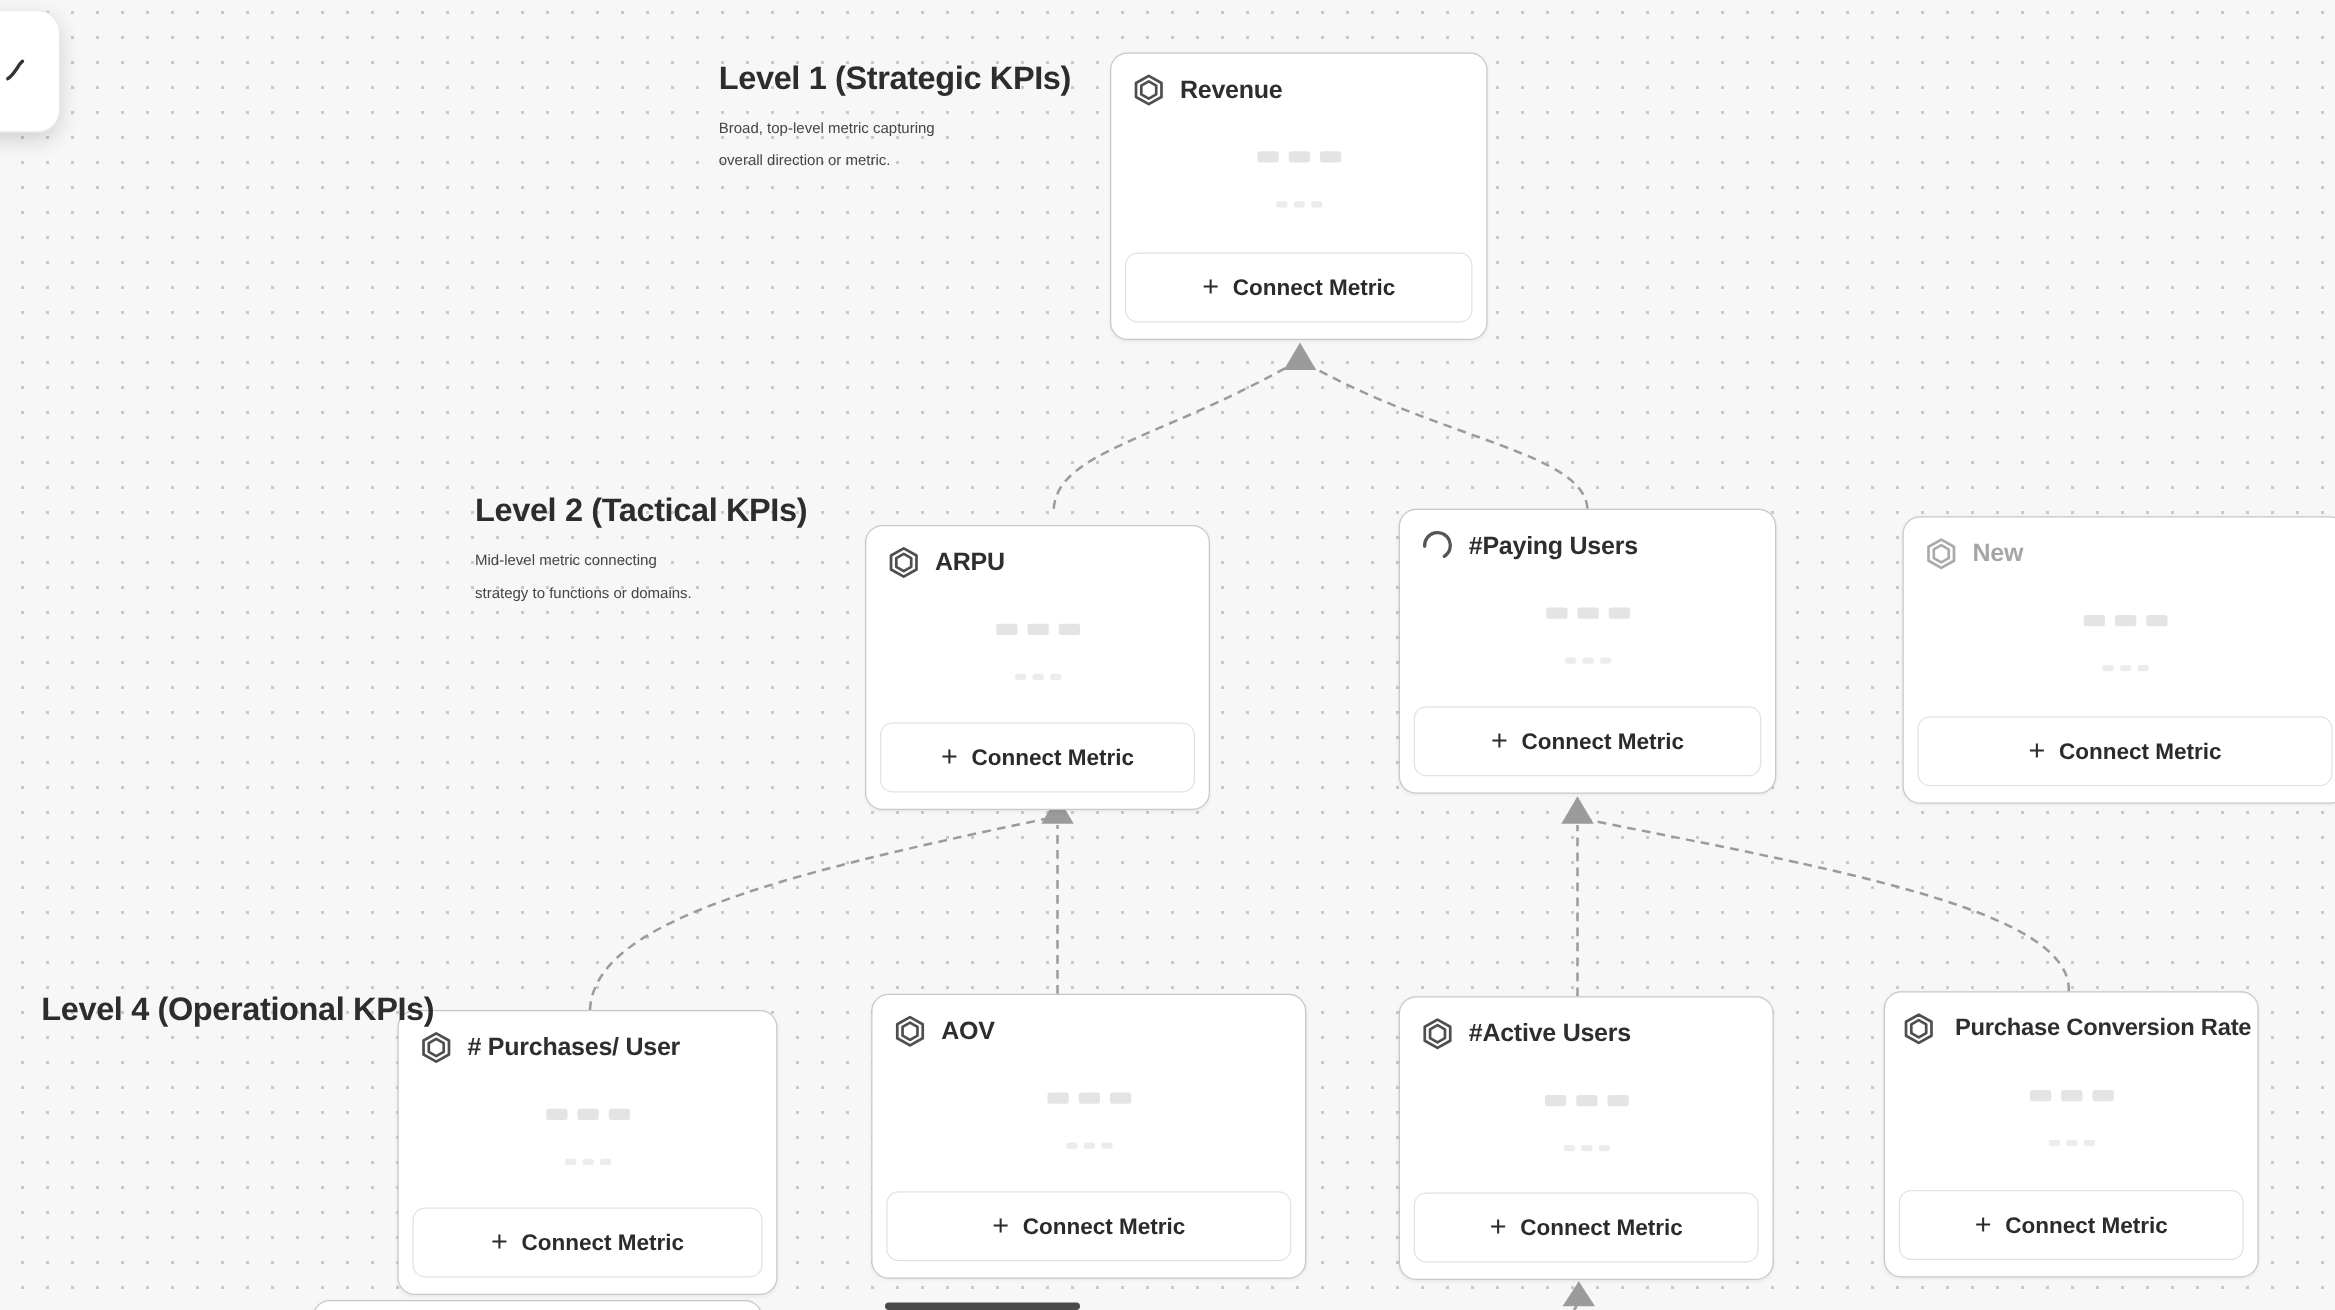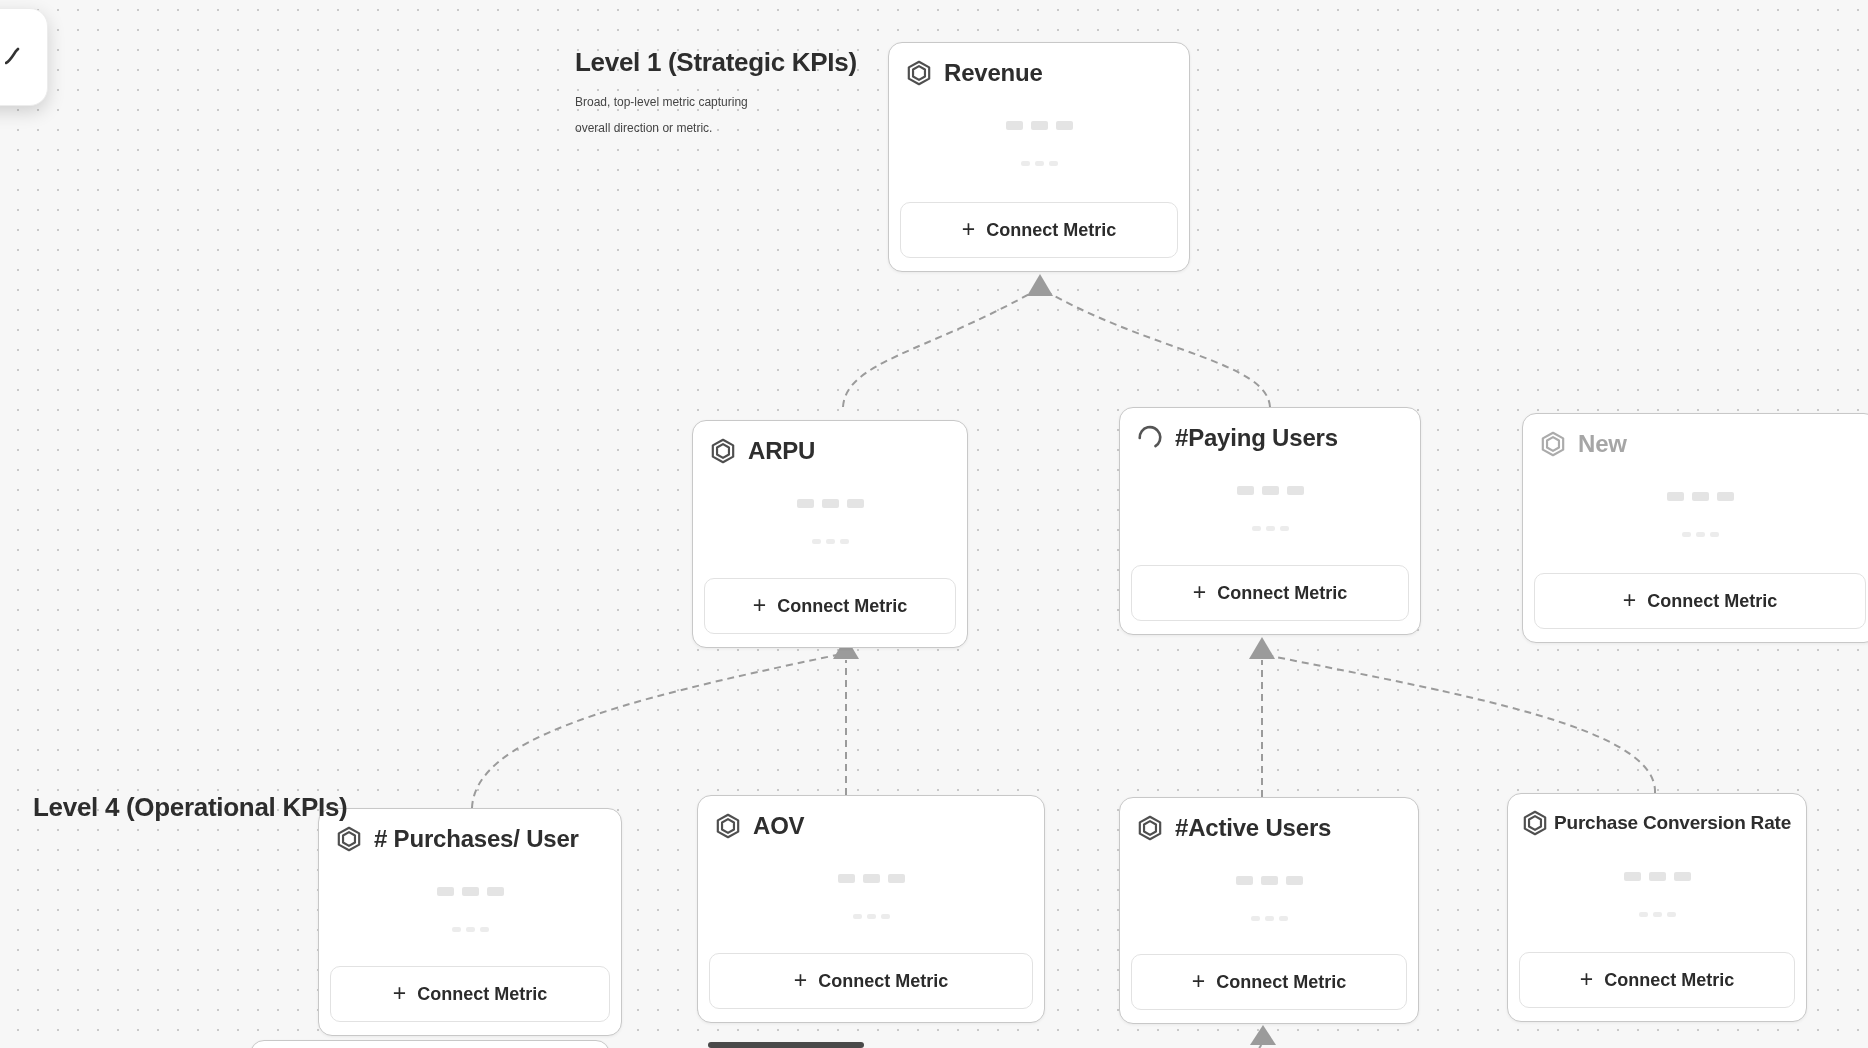--- a/index.html
+++ b/index.html
@@ -26,21 +26,21 @@
   .wire{fill:none;stroke:#9b9b9b;stroke-width:2;stroke-dasharray:7 5;}
   .arrow{fill:#9b9b9b;stroke:none;}
   
   .card{
     position:absolute;z-index:2;box-sizing:border-box;
     background:#fff;border:1.5px solid #c8c8c8;border-radius:14px;
     box-shadow:0 1px 3px rgba(0,0,0,.06);
   }
   .card-head{position:absolute;left:17px;top:16px;display:flex;align-items:center;gap:12px;}
   .metric-icon{width:26px;height:26px;flex:0 0 auto;display:block;}
-  .card-title{font-size:24px;font-weight:700;letter-spacing:-0.2px;color:#2e2e2e;white-space:nowrap;}
+  .card-title{font-size:20px;font-weight:700;letter-spacing:-0.2px;color:#2e2e2e;white-space:nowrap;}
   .card--draft .card-title{color:#a6a6a6;}
   .sk-row{position:absolute;left:0;right:0;display:flex;justify-content:center;}
   .sk-row1{top:78px;gap:8px;}
   .sk-row2{top:118px;gap:5px;}
   .sk-row1 i{width:17px;height:9px;border-radius:2px;background:#e4e4e4;}
   .sk-row2 i{width:9px;height:5px;border-radius:2px;background:#ececec;}
   .connect-btn{
     position:absolute;left:11px;right:11px;bottom:13px;height:56px;
     background:#fff;border:1.5px solid #e2e2e2;border-radius:10px;
     display:flex;align-items:center;justify-content:center;gap:11px;
@@ -92,20 +92,27 @@
     <polygon class="arrow" points="1263,1025 1250,1045 1276,1045"></polygon>
   </svg>
 
   <div class="level-label" id="level1">
     <div class="level-title">Level 1 (Strategic KPIs)</div>
     <div class="level-sub">
       <div>Broad, top-level metric capturing</div>
       <div>overall direction or metric.</div>
     </div>
   </div>
+  <div class="level-label" id="level2">
+    <div class="level-title">Level 2 (Tactical KPIs)</div>
+    <div class="level-sub">
+      <div>Mid-level metric connecting</div>
+      <div>strategy to functions or domains.</div>
+    </div>
+  </div>
   <div class="level-label" id="level3">
     <div class="level-title">Level 4 (Operational KPIs)</div>
   </div>
 
   <div class="card" id="card-revenue">
     <div class="card-head">
       <svg class="metric-icon" viewBox="0 0 24 24">
         <polygon points="12,1.6 21.4,6.8 21.4,17.2 12,22.4 2.6,17.2 2.6,6.8" fill="none" stroke="#4f4f4f" stroke-width="2" stroke-linejoin="round"></polygon>
         <polygon points="12,5.6 17.5,8.8 17.5,15.2 12,18.4 6.5,15.2 6.5,8.8" fill="none" stroke="#4f4f4f" stroke-width="2" stroke-linejoin="round"></polygon>
       </svg>
@@ -264,21 +271,21 @@
         <i></i>
         <i></i>
       </div>
     <button class="connect-btn">
       <span class="plus">+</span>
       <span>Connect Metric</span>
     </button>
   </div>
 
   <div class="card" id="card-pcr">
-    <div class="card-head" style="left:14px;gap:6px;">
+    <div class="card-head" style="left:14px;gap:16px;">
       <svg class="metric-icon" viewBox="0 0 24 24">
         <polygon points="12,1.6 21.4,6.8 21.4,17.2 12,22.4 2.6,17.2 2.6,6.8" fill="none" stroke="#4f4f4f" stroke-width="2" stroke-linejoin="round"></polygon>
         <polygon points="12,5.6 17.5,8.8 17.5,15.2 12,18.4 6.5,15.2 6.5,8.8" fill="none" stroke="#4f4f4f" stroke-width="2" stroke-linejoin="round"></polygon>
       </svg>
       <span class="card-title" style="font-size:19px;">Purchase Conversion Rate</span>
     </div>
     <div class="sk-row sk-row1">
         <i></i>
         <i></i>
         <i></i>

